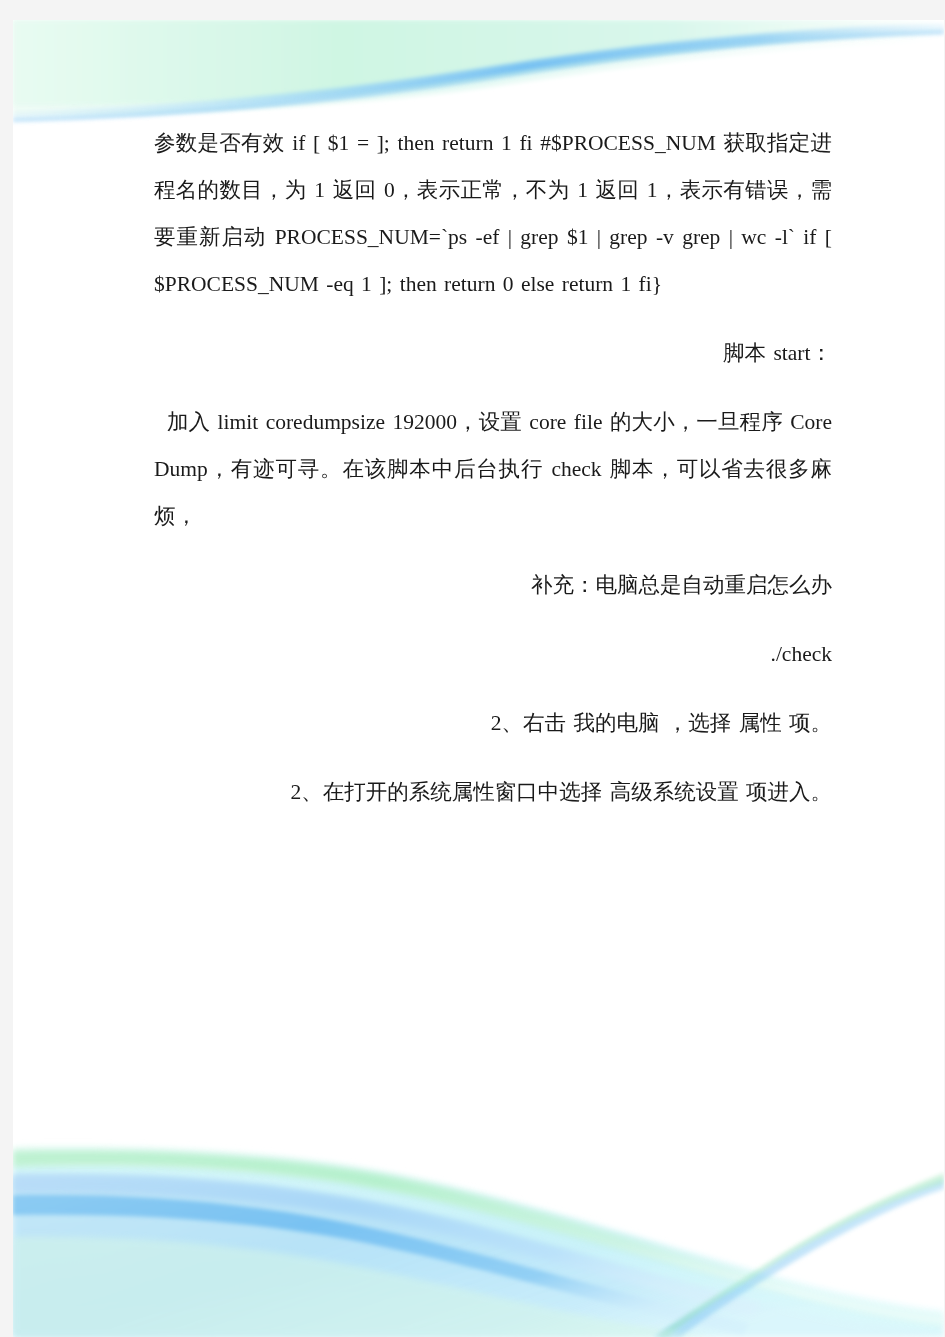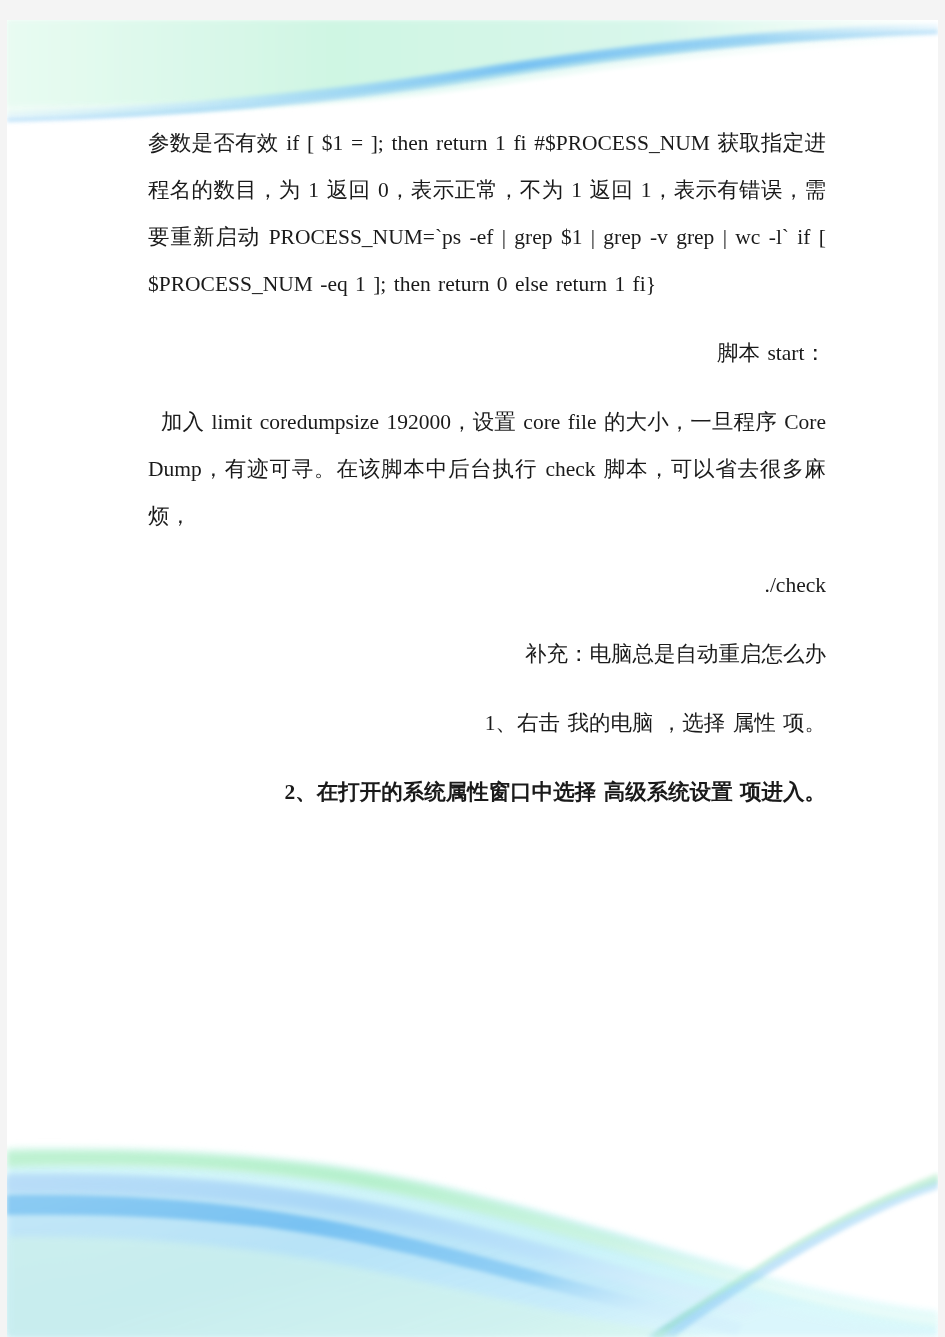--- a/index.html
+++ b/index.html
@@ -10,21 +10,21 @@
   body {
     width: 945px;
     height: 1337px;
     overflow: hidden;
     font-family: "Liberation Serif", "DejaVu Serif", serif;
   }
 
   
   #page-sheet {
     position: absolute;
-    left: 7px;
+    left: 13px;
     top: 20px;
     width: 931px;
     height: 1317px;
     background: #ffffff;
     overflow: hidden;
   }
 
   
   .deco-top {
     position: absolute;
@@ -58,21 +58,21 @@
     margin: 0 0 22px 0;
     font-size: 21.5px;
     line-height: 47px;
     color: #1a1a1a;
     text-align: justify;
     text-justify: inter-ideograph;
     word-spacing: 2px;
     -webkit-hyphens: none;
     hyphens: none;
   }
-  .para.last { margin-bottom: 0; font-weight: bold; }
+  .para.last { margin-bottom: 0; }
 
   
   .para.indent { text-indent: 0.6em; }
   .para.flush  { text-indent: 0; }
 
   
   .para.short { text-align: right; }
 </style>
 </head>
 <body>
@@ -118,25 +118,25 @@
   <div id="doc-body">
 
     <p class="para flush">参数是否有效 if [ $1 = ]; then return 1 fi #$PROCESS_NUM 获取指定进程名的数目，为 1 返回 0，表示正常，不为 1 返回 1，表示有错误，需要重新启动 PROCESS_NUM=`ps -ef | grep $1 | grep -v grep | wc -l` if [ $PROCESS_NUM -eq 1 ]; then return 0 else return 1 fi}</p>
 
 
     <p class="para indent short">脚本 start：</p>
 
     <p class="para indent">加入 limit coredumpsize 192000，设置 core file 的大小，一旦程序 Core Dump，有迹可寻。在该脚本中后台执行 check 脚本，可以省去很多麻烦，</p>
 
 
+    <p class="para indent short">补充：电脑总是自动重启怎么办</p>
+
     <p class="para indent short">./check</p>
 
-    <p class="para indent short">补充：电脑总是自动重启怎么办</p>
-
-    <p class="para indent short">1、右击 我的电脑 ，选择 属性 项。</p>
+    <p class="para indent short">2、右击 我的电脑 ，选择 属性 项。</p>
 
     <p class="para indent short last">2、在打开的系统属性窗口中选择 高级系统设置 项进入。</p>
 
   </div>
 
   <div class="deco-bottom">
     <svg width="931" height="220" viewBox="0 0 931 220" xmlns="http://www.w3.org/2000/svg">
       <defs>
         <linearGradient id="bgPale" x1="0" y1="0" x2="1" y2="0.3">
           <stop offset="0%" stop-color="#e9fbf6"></stop>

